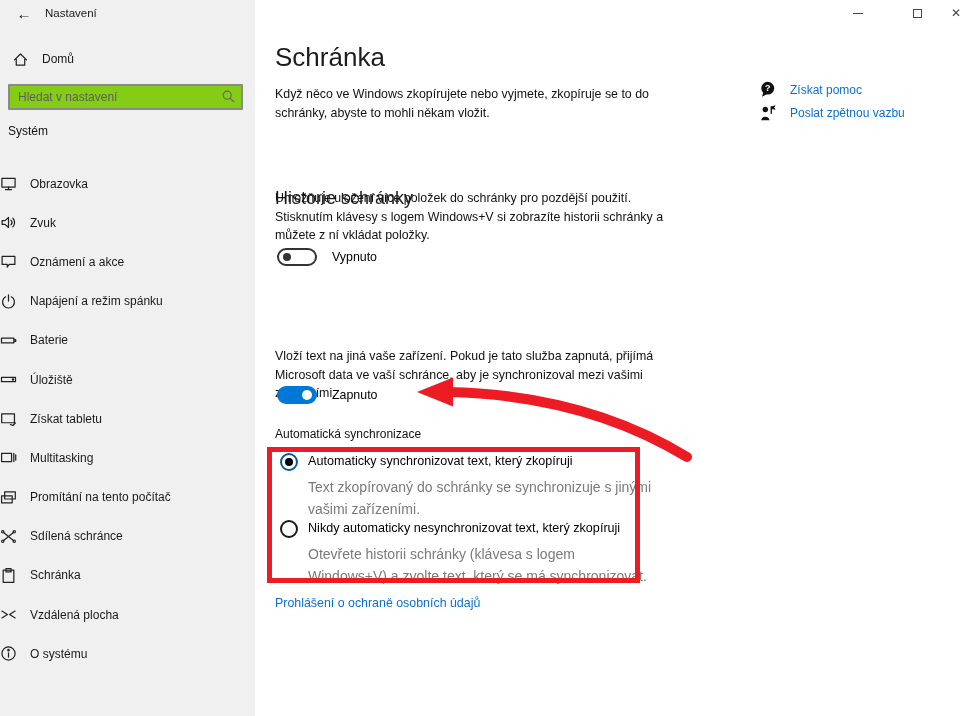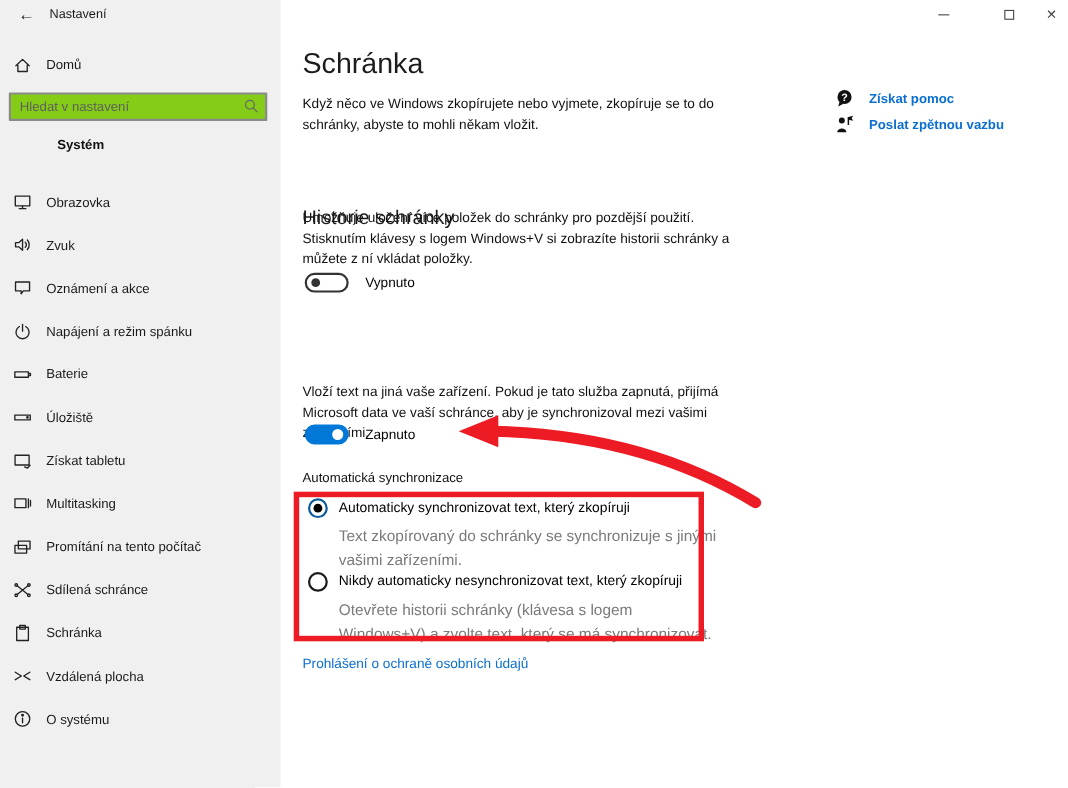--- a/index.html
+++ b/index.html
@@ -20,23 +20,23 @@
   
   .sidebar { position:absolute; left:0; top:0; width:255px; height:716px; background:#f0f0f0; }
   .home-item { position:absolute; left:0; top:44px; width:255px; height:30px; display:flex;
                align-items:center; padding-left:12px; gap:13px; cursor:pointer; }
   .home-item span.lbl { font-size:12px; }
   .searchbox { position:absolute; left:8px; top:84px; width:235px; height:26px; }
   .searchbox input { width:100%; height:100%; border:2px solid #8a8a8a; border-radius:1px; background:#84cc16;
                      font-family:"Liberation Sans",sans-serif; font-size:12px; padding:0 16px 0 8px; color:#333; }
   .searchbox input::placeholder { color:#5f5f5f; opacity:1; }
   .searchbox .mag { position:absolute; right:7px; top:5px; }
-  .section-label { position:absolute; left:8px; top:124px; font-size:12px; font-weight:bold; color:#111;margin-left:44px; }
+  .section-label { position:absolute; left:8px; top:124px; font-size:12px; font-weight:normal; color:#111; }
   .nav { position:absolute; left:0; top:164px; width:255px; }
-  .nav-item { height:39.2px; display:flex; align-items:center; padding-left:12px; gap:13px; cursor:pointer; }
+  .nav-item { height:39.2px; display:flex; align-items:center; gap:13px; cursor:pointer; }
   .nav-item .lbl { font-size:12px; color:#1a1a1a; }
   .icon16 { width:17px; height:17px; flex:0 0 17px; display:block; }
   .icon16 path, .icon16 rect, .icon16 circle, .icon16 line
     { fill:none; stroke:#222; stroke-width:1.15; stroke-linecap:round; stroke-linejoin:round; }
 
   
   .page-title { position:absolute; left:275px; top:42px; font-size:26px; font-weight:300; color:#1c1c1c; }
   .intro { position:absolute; left:275px; top:85px; width:402px; font-size:12.4px; line-height:1.5; color:#111; }
   .h2 { position:absolute; font-size:18px; font-weight:350; color:#1c1c1c; }
   .h2-history { left:275px; top:152px;margin-top:36px; }
@@ -66,21 +66,21 @@
   .radio-option.unselected .radio-circle { border:2px solid #1a1a1a; }
   .radio-label { position:absolute; left:28px; top:1px; width:360px; font-size:12.6px; color:#000; white-space:nowrap; }
   .radio-desc { position:absolute; left:28px; top:24px; width:345px; font-size:14px; line-height:1.55; color:#7a7a7a; }
   .opt-1 { top:453px; } .opt-2 { top:520px; }
 
   .privacy-link { position:absolute; left:275px; top:596px; font-size:12.4px; color:#0b6fd0; cursor:pointer; }
 
   .help-link { position:absolute; display:flex; align-items:center; gap:13px; cursor:pointer; }
   .help-1 { left:758px; top:80px; }
   .help-2 { left:759px; top:104px; }
-  .help-link .lbl { font-size:12px; color:#0b6fd0;font-weight:bold; }
+  .help-link .lbl { font-size:12px; color:#0b6fd0; }
 
   
   .annotation-box { position:absolute; left:267px; top:447px; width:373px; height:136px;
                     border:5px solid #ed1c24; z-index:5; pointer-events:none; }
   .annotation-arrow-svg { position:absolute; left:0; top:0; z-index:6; pointer-events:none; }
 </style>
 </head>
 <body>
 
 <div id="stage">

